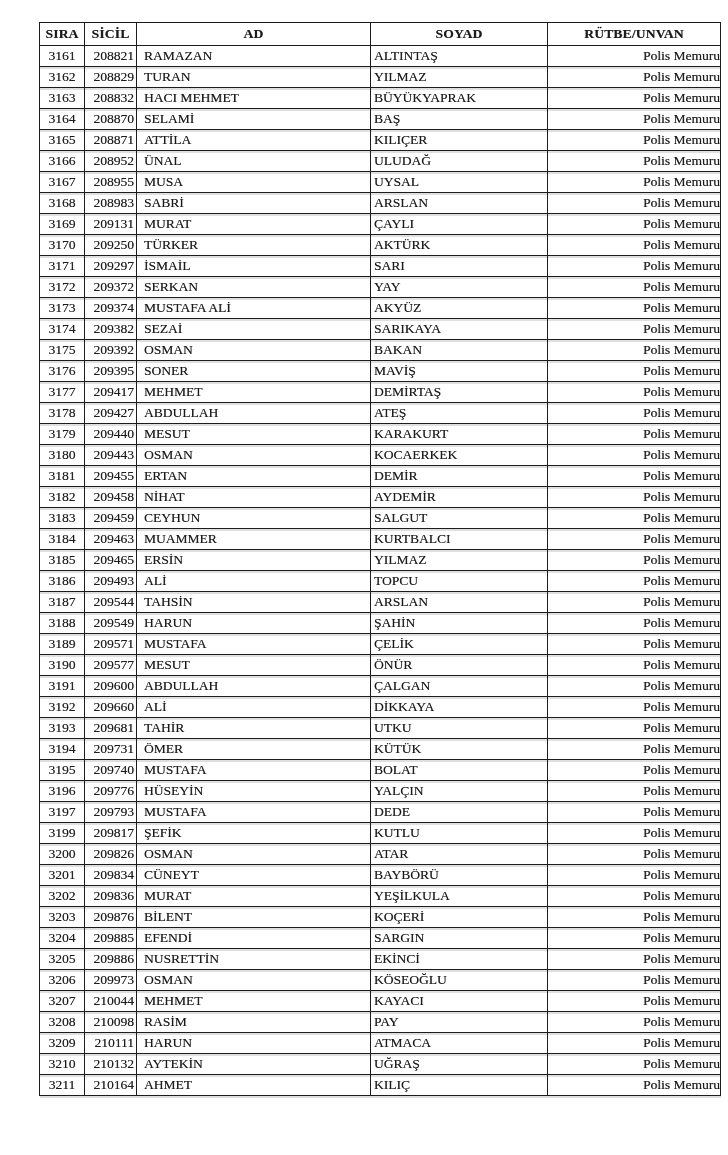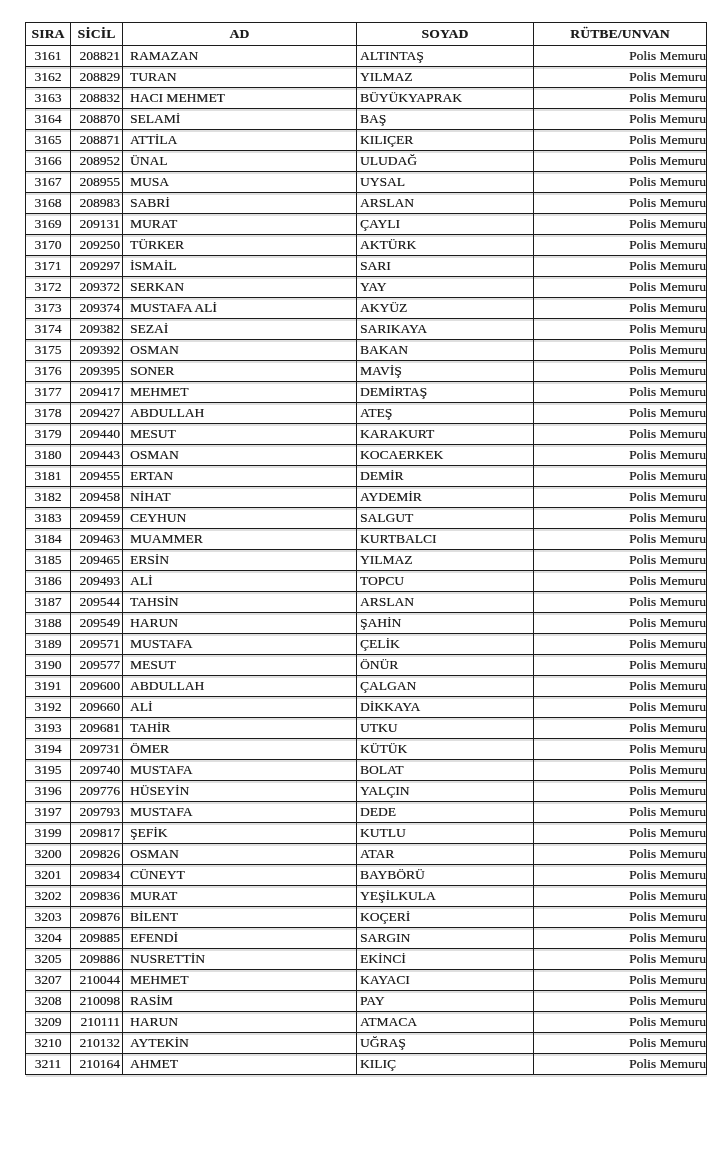--- a/index.html
+++ b/index.html
@@ -9,21 +9,21 @@
     font-family: "Liberation Serif", "DejaVu Serif", serif;
   }
   .page {
     position: relative;
     width: 728px; height: 1155px;
     background: #ffffff;
     overflow: hidden;
   }
   table.doc-table {
     position: absolute;
-    left: 25px; top: 22px;
+    left: 39px; top: 22px;
     width: 681px;
     border-collapse: collapse;
     table-layout: fixed;
   }
   table.doc-table col.c-sira  { width: 45px; }
   table.doc-table col.c-sicil { width: 52px; }
   table.doc-table col.c-ad    { width: 234px; }
   table.doc-table col.c-soyad { width: 177px; }
   table.doc-table col.c-rutbe { width: 173px; }
 
@@ -426,20 +426,27 @@
   </tr>
 
   <tr>
     <td class="sira">3205</td>
     <td class="sicil">209886</td>
     <td class="ad">NUSRETTİN</td>
     <td class="soyad">EKİNCİ</td>
     <td class="rutbe">Polis Memuru</td>
   </tr>
 
+  <tr>
+    <td class="sira">3206</td>
+    <td class="sicil">209973</td>
+    <td class="ad">OSMAN</td>
+    <td class="soyad">KÖSEOĞLU</td>
+    <td class="rutbe">Polis Memuru</td>
+  </tr>
 
   <tr>
     <td class="sira">3207</td>
     <td class="sicil">210044</td>
     <td class="ad">MEHMET</td>
     <td class="soyad">KAYACI</td>
     <td class="rutbe">Polis Memuru</td>
   </tr>
 
   <tr>

